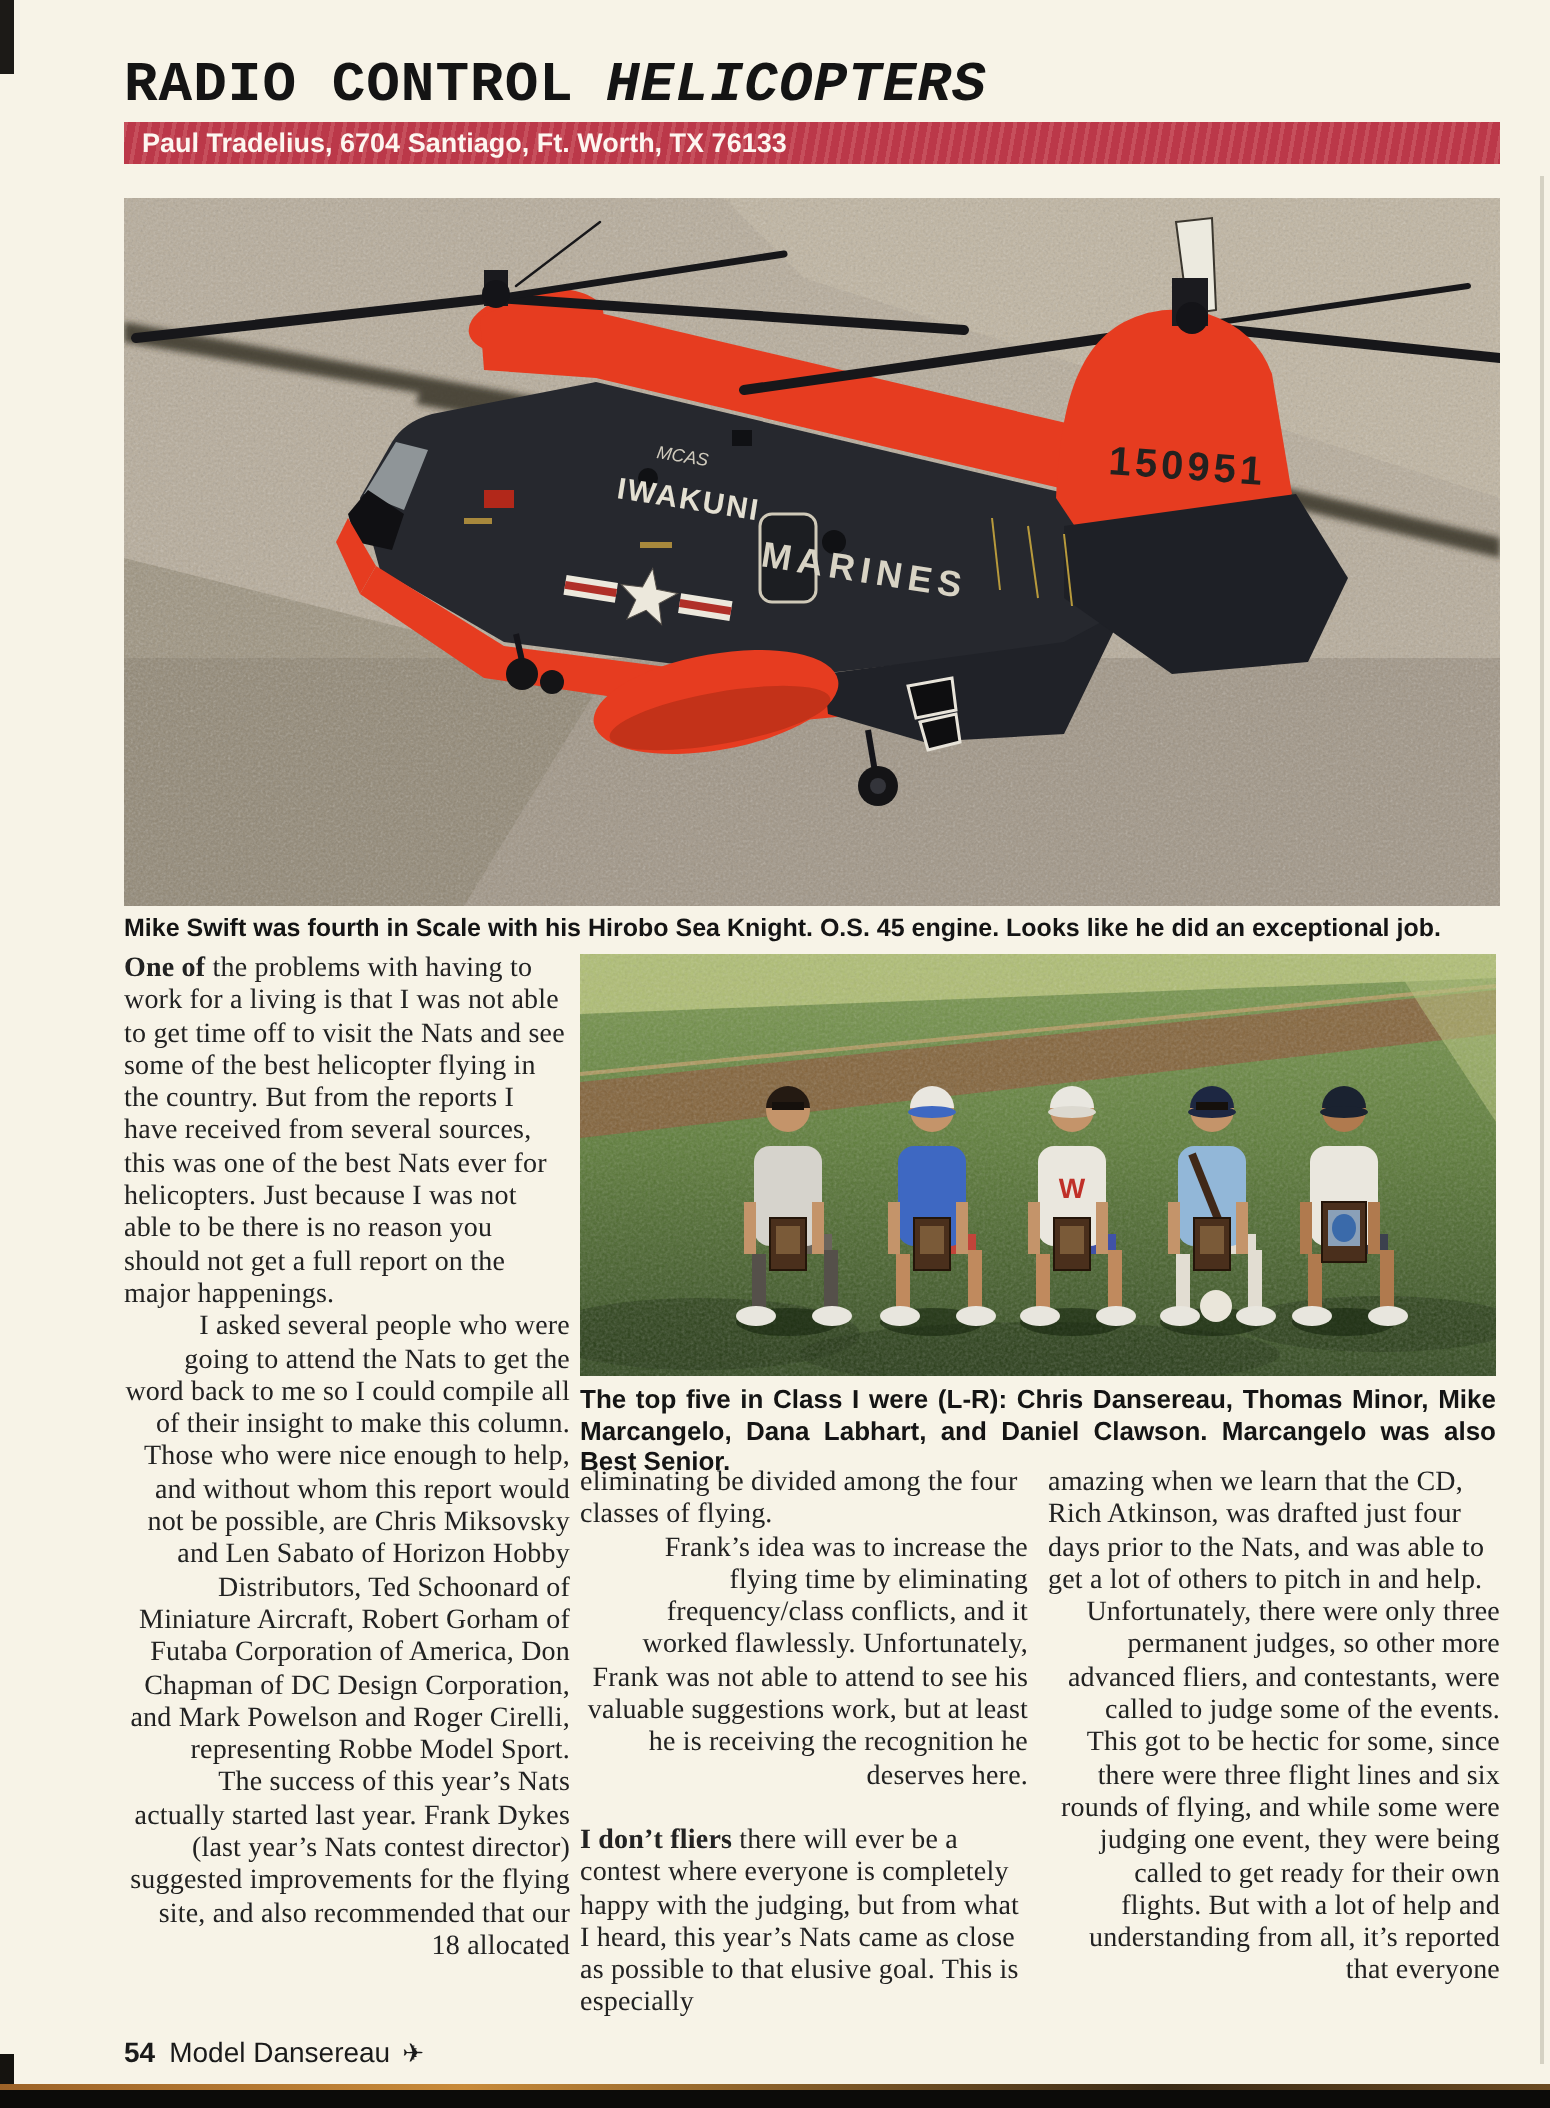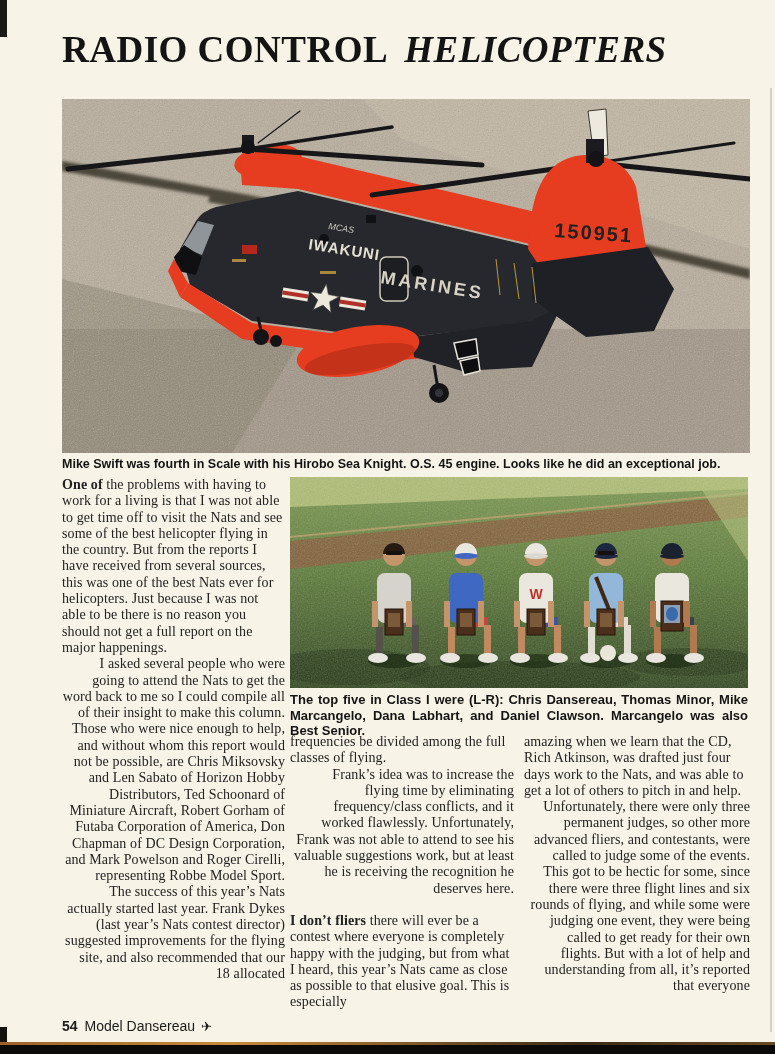--- a/index.html
+++ b/index.html
@@ -6,22 +6,22 @@
   .page{position:relative;width:775px;height:1054px;background:#f7f3e7;overflow:hidden;
         font-family:"Liberation Serif",serif;color:#222;}
   
   .edge-top-left{position:absolute;left:0;top:0;width:7px;height:37px;background:#1c1a17;}
   .edge-bottom-left{position:absolute;left:0;bottom:9px;width:7px;height:18px;background:#15130f;}
   .bottom-amber{position:absolute;left:0;bottom:9px;width:100%;height:3px;
                 background:linear-gradient(90deg,#9c6228,#c88a3a 30%,#3a2a16 75%,#6b4a22);}
   .bottom-band{position:absolute;left:0;bottom:0;width:100%;height:9px;background:#0c0b09;}
   .edge-right-line{position:absolute;right:3px;top:88px;height:944px;width:2px;background:#d5d1c3;}
   
-  .title{position:absolute;left:62px;top:28px;margin:0;font-family:Liberation Serif, serif;
-         font-size:37px;font-weight:800;letter-spacing:.5px;color:#141414;white-space:nowrap;}
+  .title{position:absolute;left:62px;top:28px;margin:0;font-family:Liberation Mono, monospace;
+         font-size:28px;font-weight:800;letter-spacing:.5px;color:#141414;white-space:nowrap;}
   .title em{font-style:italic;margin-left:16px;}
   .banner{position:absolute;left:62px;top:61px;width:688px;height:21px;line-height:21px;
           background:repeating-linear-gradient(100deg,#c64f5c 0 2px,#bb3849 2px 6px);
           box-sizing:border-box;padding-left:9px;
           font-family:"Liberation Sans",sans-serif;font-weight:700;font-size:13.5px;color:#fdf6f0;
           white-space:nowrap;}
   
   figure{margin:0;padding:0;}
   .heli-photo{position:absolute;left:62px;top:99px;width:688px;height:354px;}
   .heli-caption{position:absolute;left:62px;top:457px;width:688px;
@@ -49,20 +49,21 @@
 </head>
 <body>
 
 <div class="page">
 
   <div class="edge-top-left"></div>
   <div class="edge-right-line"></div>
 
   <h1 class="title"><span>RADIO CONTROL</span><em>HELICOPTERS</em></h1>
 
+  <div class="banner"><span>Paul Tradelius, 6704 Santiago, Ft. Worth, TX 76133</span></div>
 
   <figure class="heli-photo">
     <svg width="688" height="354" viewBox="0 0 688 354">
       <defs>
         <filter id="grain1">
             <feTurbulence type="fractalNoise" baseFrequency="0.8" numOctaves="2" stitchTiles="stitch"></feTurbulence>
             <feColorMatrix type="saturate" values="0"></feColorMatrix>
           </filter>
         <filter id="blur1">
             <feGaussianBlur stdDeviation="1.6"></feGaussianBlur>
@@ -274,27 +275,27 @@
   </figure>
   <figcaption class="group-caption">The top five in Class I were (L-R): Chris Dansereau, Thomas Minor, Mike Marcangelo, Dana Labhart, and Daniel Clawson. Marcangelo was also Best Senior.</figcaption>
 
   <div class="col col1">
     <p><strong class="lead">One of</strong><span> the problems with having to work for a living is that I was not able to get time off to visit the Nats and see some of the best helicopter flying in the country. But from the reports I have received from several sources, this was one of the best Nats ever for helicopters. Just because I was not able to be there is no reason you should not get a full report on the major happenings.</span></p>
     <p class="indent">I asked several people who were going to attend the Nats to get the word back to me so I could compile all of their insight to make this column. Those who were nice enough to help, and without whom this report would not be possible, are Chris Miksovsky and Len Sabato of Horizon Hobby Distributors, Ted Schoonard of Miniature Aircraft, Robert Gorham of Futaba Corporation of America, Don Chapman of DC Design Corporation, and Mark Powelson and Roger Cirelli, representing Robbe Model Sport.</p>
     <p class="indent">The success of this year’s Nats actually started last year. Frank Dykes (last year’s Nats contest director) suggested improvements for the flying site, and also recommended that our 18 allocated</p>
   </div>
 
   <div class="col col2">
-    <p>frequencies be divided among the full classes of flying.</p>
+    <p>eliminating be divided among the four classes of flying.</p>
     <p class="indent">Frank’s idea was to increase the flying time by eliminating frequency/class conflicts, and it worked flawlessly. Unfortunately, Frank was not able to attend to see his valuable suggestions work, but at least he is receiving the recognition he deserves here.</p>
     <p class="gap-before"><strong class="lead">I don’t fliers</strong><span> there will ever be a contest where everyone is completely happy with the judging, but from what I heard, this year’s Nats came as close as possible to that elusive goal. This is especially</span></p>
   </div>
 
   <div class="col col3">
-    <p>amazing when we learn that the CD, Rich Atkinson, was drafted just four days work to the Nats, and was able to get a lot of others to pitch in and help.</p>
+    <p>amazing when we learn that the CD, Rich Atkinson, was drafted just four days prior to the Nats, and was able to get a lot of others to pitch in and help.</p>
     <p class="indent">Unfortunately, there were only three permanent judges, so other more advanced fliers, and contestants, were called to judge some of the events. This got to be hectic for some, since there were three flight lines and six rounds of flying, and while some were judging one event, they were being called to get ready for their own flights. But with a lot of help and understanding from all, it’s reported that everyone</p>
   </div>
 
   <div class="footer">
     <span class="pg">54</span><span>Model Dansereau</span><span class="plane">✈</span>
   </div>
 
   <div class="edge-bottom-left"></div>
   <div class="bottom-amber"></div>
   <div class="bottom-band"></div>

